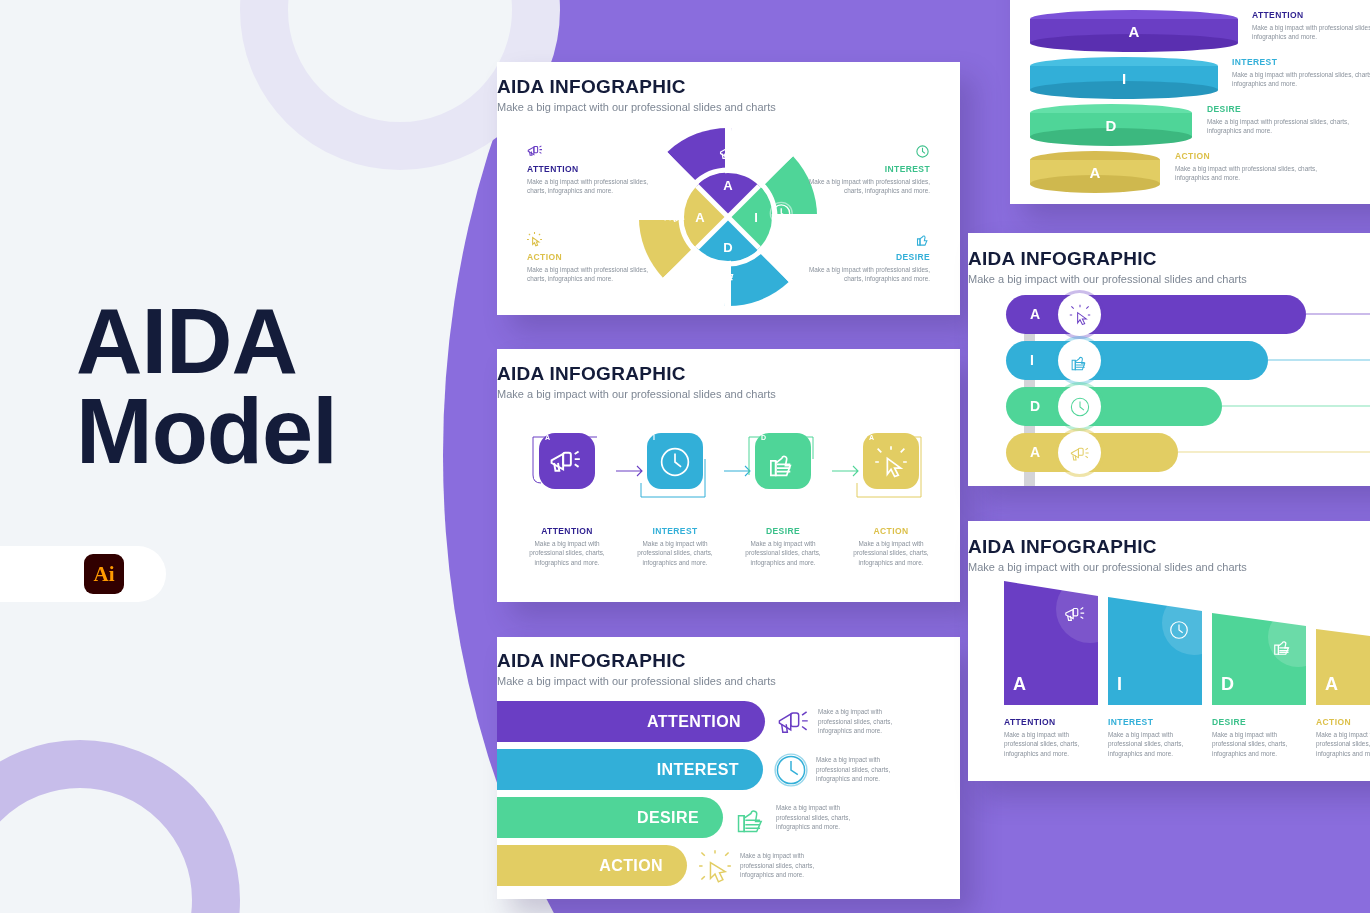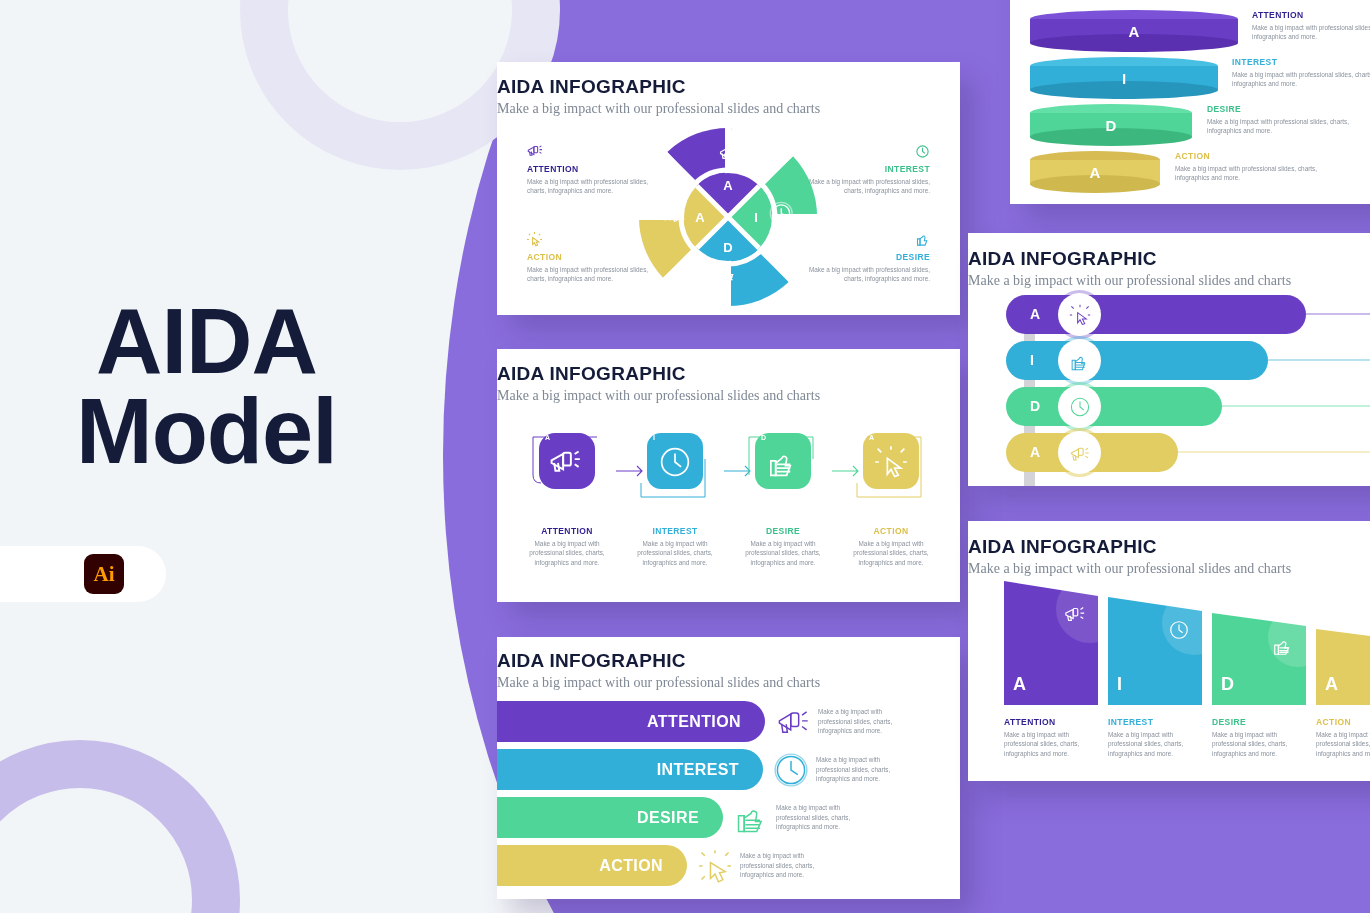--- a/index.html
+++ b/index.html
@@ -22,21 +22,21 @@
     width:320px; height:320px; border-radius:50%;
     border:48px solid #c7bdea;
   }
   .purple-blob {
     position:absolute; left:443px; top:-330px;
     width:1180px; height:1570px; border-radius:50%;
     background:#8a6ddd;
   }
 
   
-  .left-panel { position:absolute; left:0; top:0; width:452px; height:913px;text-align:center; }
+  .left-panel { position:absolute; left:0; top:0; width:452px; height:913px; }
   .big-title {
     position:absolute; left:76px; top:296px;
     font-size:92px; line-height:0.98; font-weight:bold;
     color:#141c3a; letter-spacing:-1px;
   }
   .big-title .l2 { font-weight:bold; }
   .compat {
     position:absolute; left:78px; top:508px;
     font-size:16px; font-weight:bold; color:#141c3a;
     letter-spacing:6.5px;
@@ -59,21 +59,21 @@
   .slide {
     position:absolute; background:#fff;
     box-shadow:14px 16px 26px rgba(50,30,90,.22);
     overflow:hidden;
   }
   .s-head { text-align:left; }
   .s-title {
     font-size:19px; font-weight:bold; color:#141c3a;
     letter-spacing:.3px;
   }
-  .s-sub { font-size:14px; color:#7e8794; margin-top:3px;font-family:Liberation Serif, serif; }
+  .s-sub { font-size:11px; color:#7e8794; margin-top:3px; }
 
   .lbl { font-size:8.5px; font-weight:bold; letter-spacing:.4px; }
   .desc { font-size:6.4px; color:#8a929c; line-height:1.45; margin-top:3px; }
 
   
   #slide1 { left:497px; top:62px; width:463px; height:253px; }
   #slide1 .s-head { margin-top:14px; }
   .wheel-wrap {
     position:absolute; left:138px; top:62px; width:186px; height:186px;
   }

